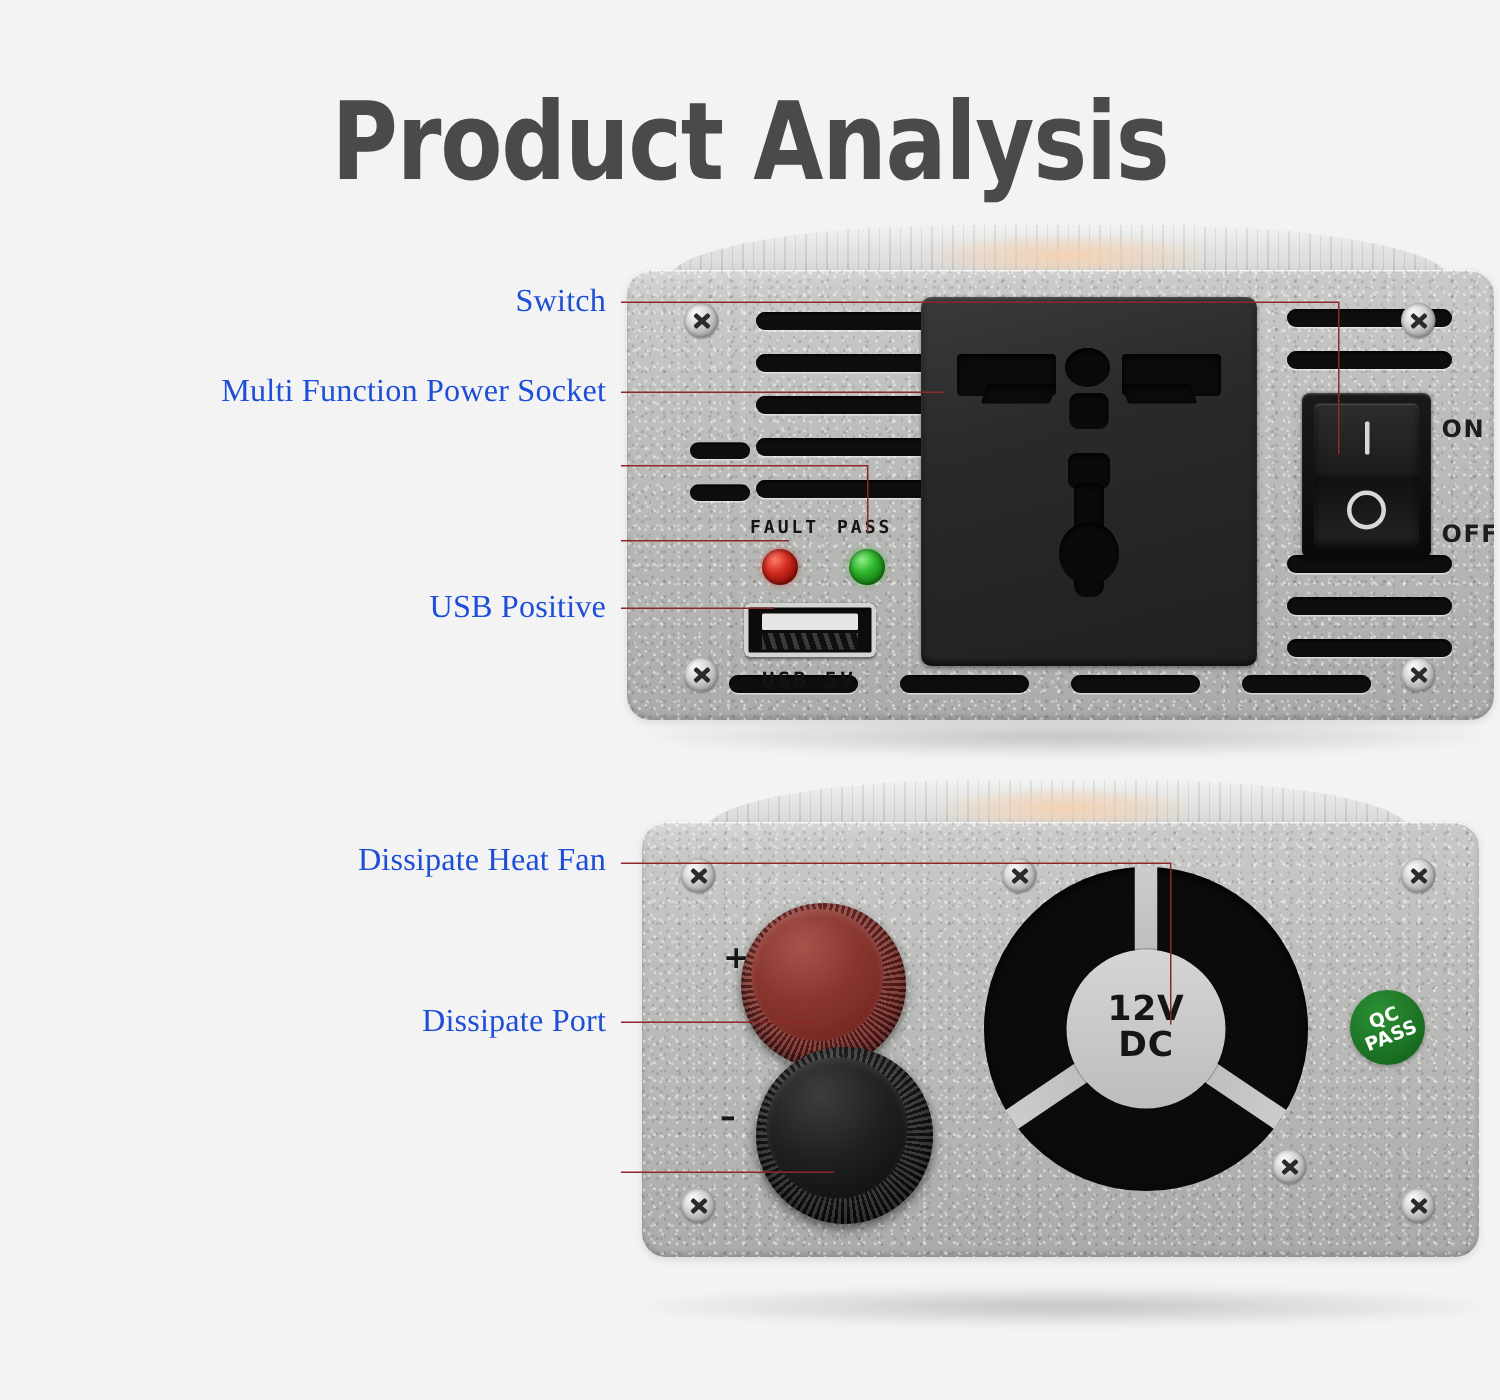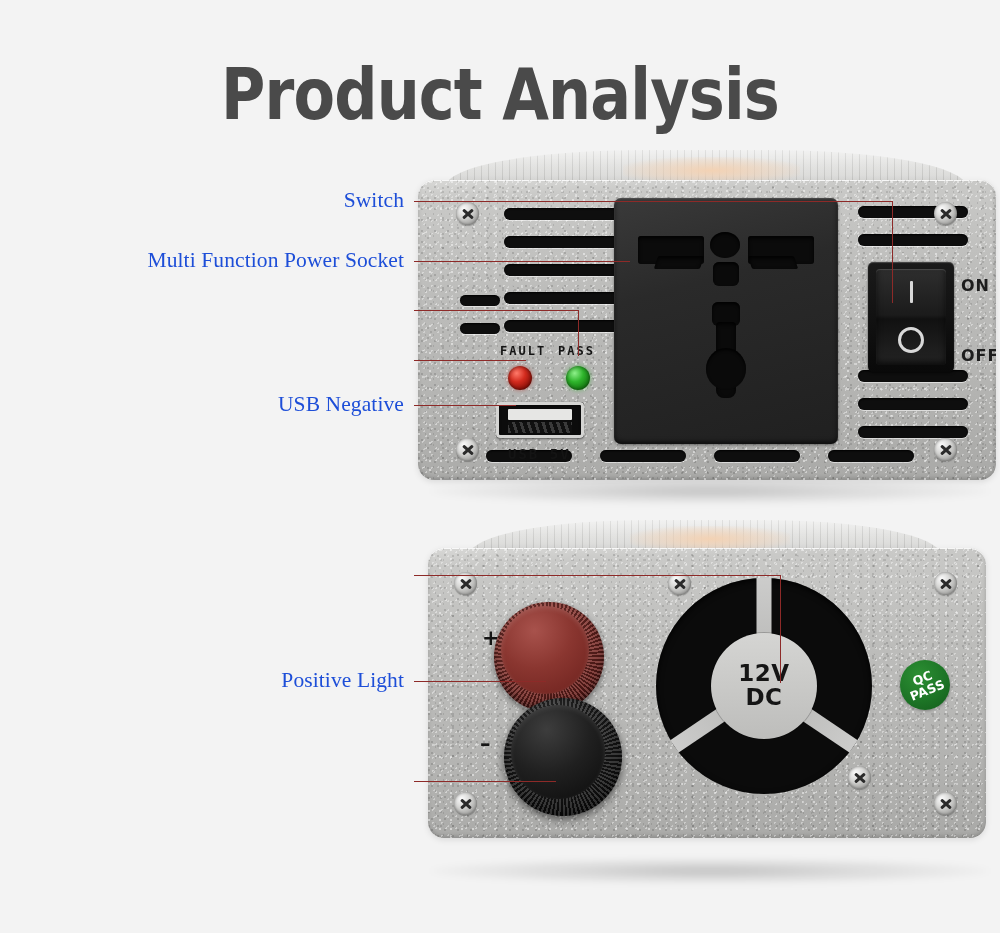--- a/index.html
+++ b/index.html
@@ -334,21 +334,21 @@
   <div class="leader-v" style="left:892px;top:201px;height:102px;"></div>
 
   <div class="label" style="left:60px;top:248px;width:344px;">Multi Function Power Socket</div>
   <div class="leader" style="left:414px;top:261px;width:216px;"></div>
 
   <div class="leader" style="left:414px;top:310px;width:164px;"></div>
   <div class="leader-v" style="left:578px;top:310px;height:46px;"></div>
 
   <div class="leader" style="left:414px;top:360px;width:112px;"></div>
 
-  <div class="label" style="left:120px;top:392px;width:284px;">USB Negative</div>
+  <div class="label" style="left:120px;top:392px;width:284px;">USB Positive</div>
   <div class="leader" style="left:414px;top:405px;width:102px;"></div>
 
   <div class="shadow" style="left:430px;top:858px;width:560px;height:26px;"></div>
 
   <div class="device" style="left:418px;top:520px;width:578px;height:350px;">
 
     <div class="lid" style="left:52px;top:0px;width:470px;height:40px;">
       <div class="ribs"></div>
       <div class="warm"></div>
     </div>
@@ -386,21 +386,22 @@
 
       <div class="qc" style="left:472px;top:112px;">
         <div class="qc-txt">
           <div>QC</div>
           <div>PASS</div>
         </div>
       </div>
     </div>
   </div>
 
+  <div class="label" style="left:120px;top:561px;width:284px;">Dissipate Heat Fan</div>
   <div class="leader" style="left:414px;top:575px;width:366px;"></div>
   <div class="leader-v" style="left:780px;top:575px;height:108px;"></div>
 
-  <div class="label" style="left:120px;top:668px;width:284px;">Positive Light</div>
+  <div class="label" style="left:120px;top:668px;width:284px;">Dissipate Port</div>
   <div class="leader" style="left:414px;top:681px;width:132px;"></div>
 
   <div class="leader" style="left:414px;top:781px;width:142px;"></div>
 
 </div>
 
 </body></html>

